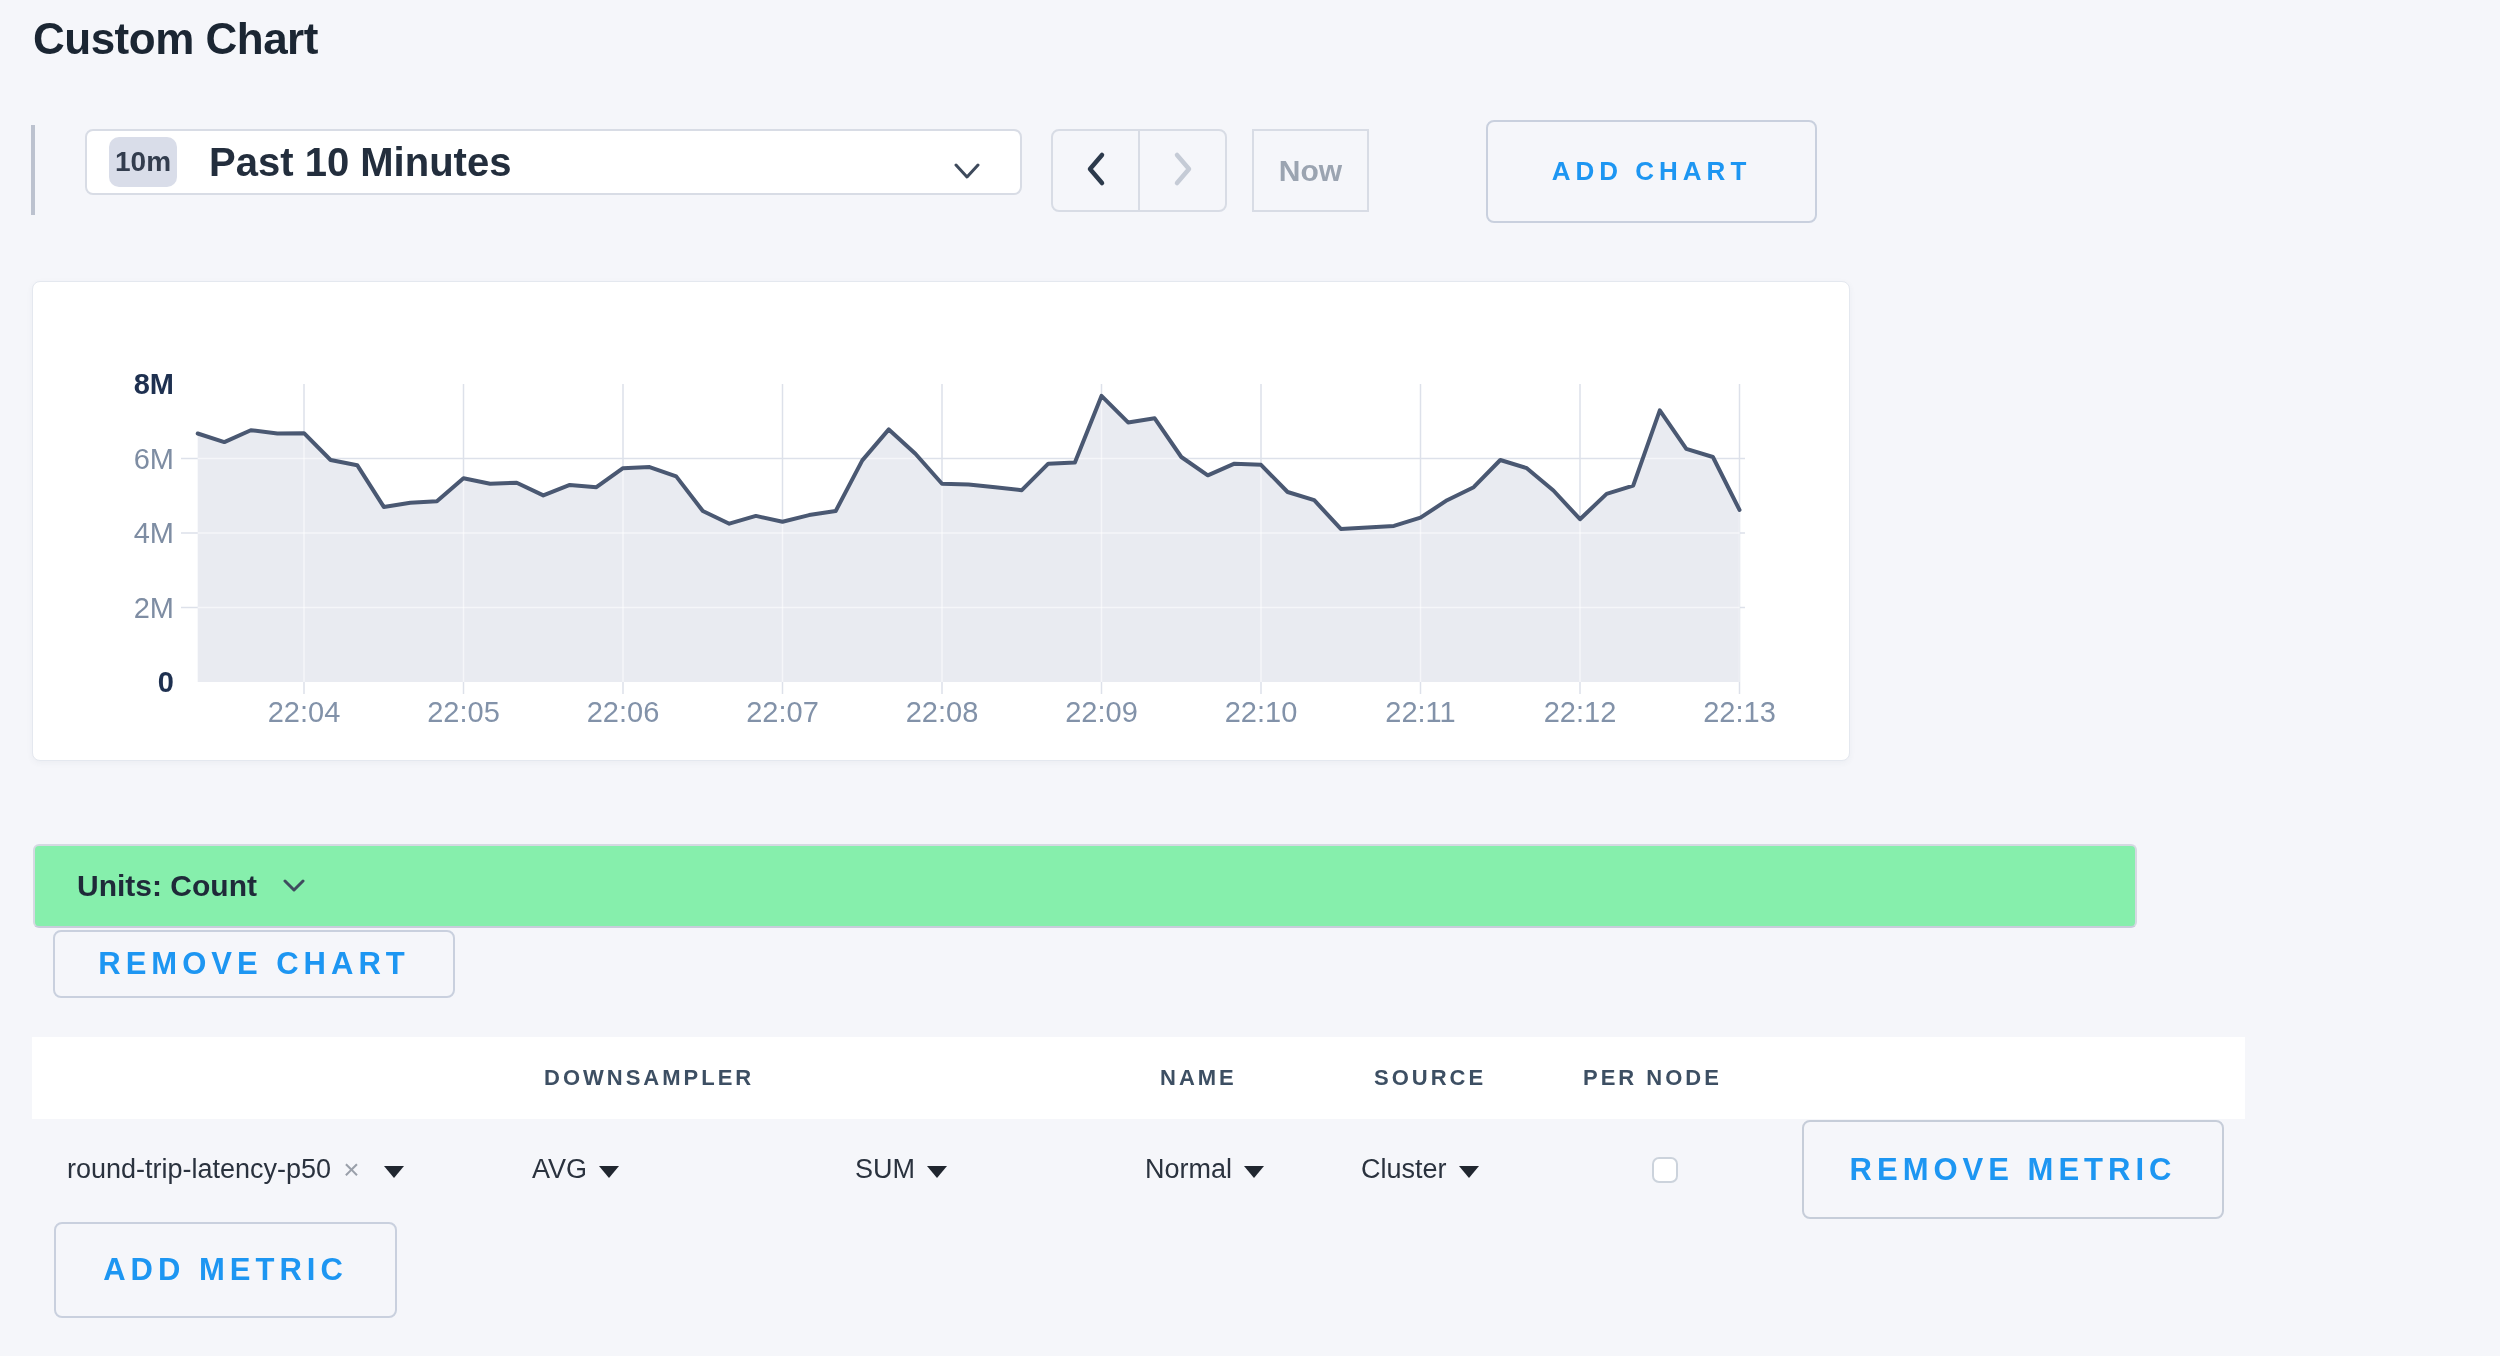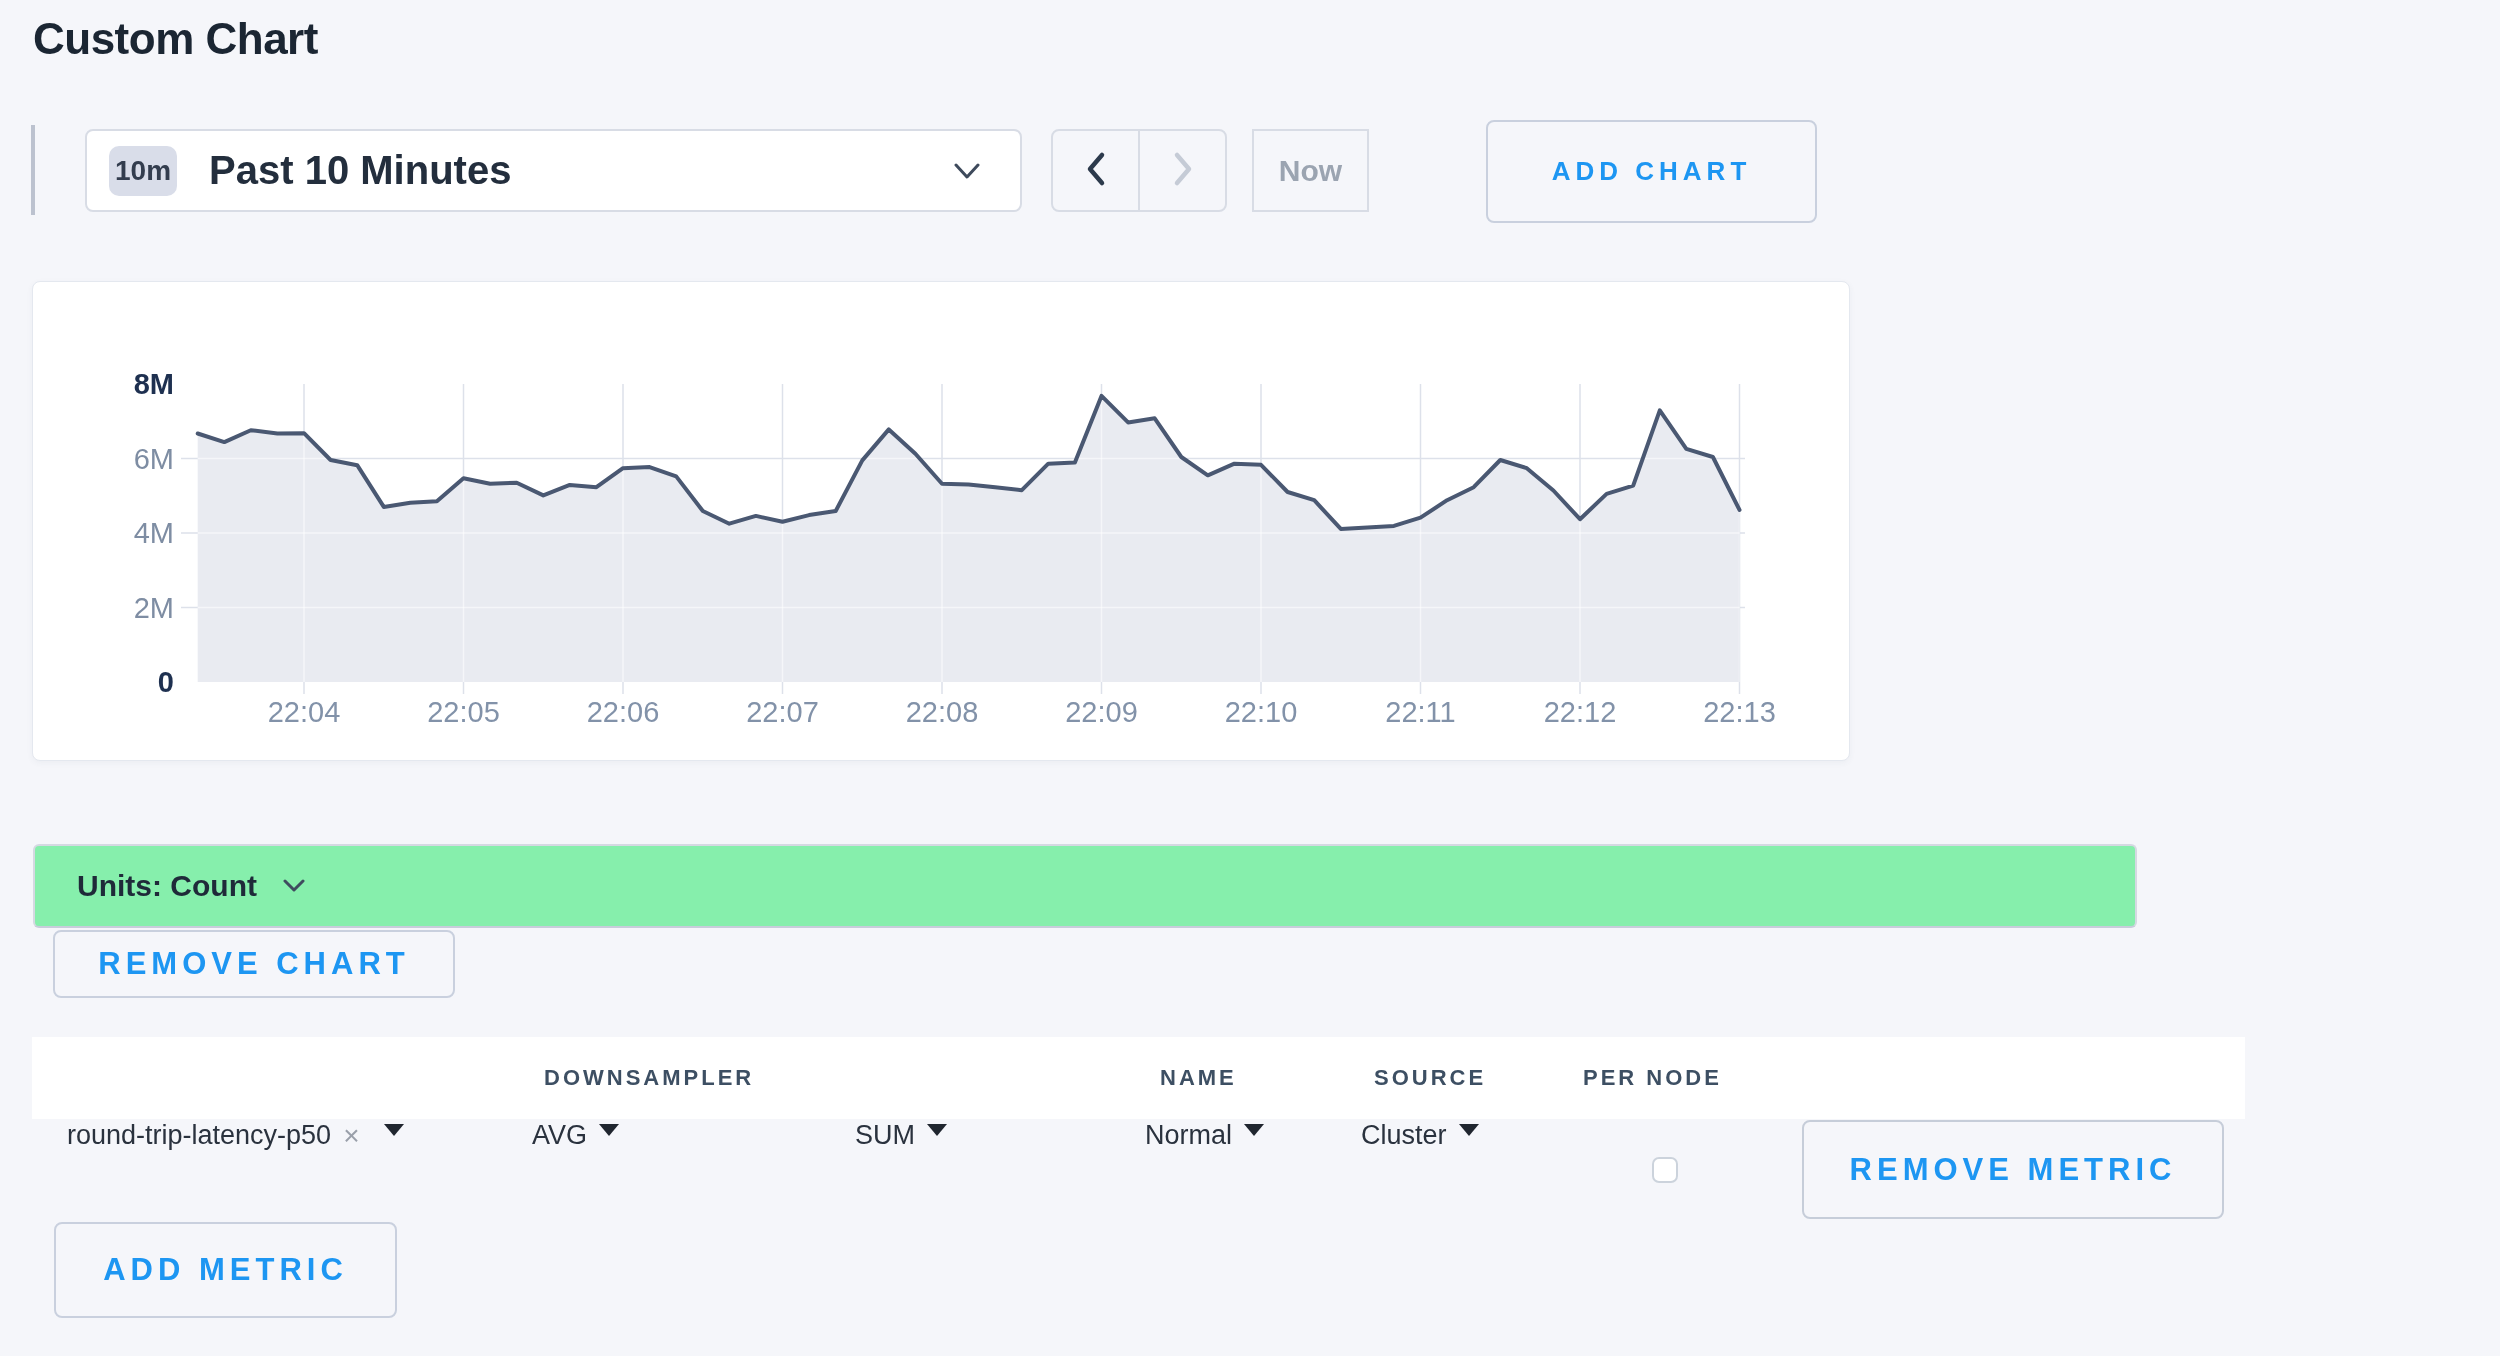--- a/index.html
+++ b/index.html
@@ -13,21 +13,21 @@
 
   
   #page-title{
     left:33px;top:14px;font-size:44px;font-weight:700;color:#1b2633;letter-spacing:-0.5px;
   }
 
   
   #accent-bar{left:31px;top:125px;width:4px;height:90px;background:#bcc2cf;}
 
   #time-dropdown{
-    left:85px;top:129px;width:937px;height:83px;background:#fff;
+    left:85px;top:129px;width:937px;height:66px;background:#fff;
     border:2px solid #d8dce5;border-radius:8px;box-sizing:border-box;
     display:flex;align-items:center;cursor:pointer;
   }
   #time-badge{
     margin-left:22px;min-width:68px;height:50px;background:#d9dde9;border-radius:10px;
     display:flex;align-items:center;justify-content:center;
     font-size:28px;font-weight:700;color:#333d4e;padding:0 6px;box-sizing:border-box;
   }
   #time-label{margin-left:32px;font-size:40px;font-weight:700;color:#232e3d;text-align:right;}
   #time-chevron{position:absolute;right:40px;top:32px;}
@@ -73,21 +73,21 @@
 
   #remove-chart-btn{left:53px;top:930px;width:402px;height:68px;}
 
   
   #table-header-band{left:32px;top:1037px;width:2213px;height:82px;background:#fff;}
   .th{
     position:absolute;top:0;height:82px;display:flex;align-items:center;
     font-size:22px;font-weight:700;letter-spacing:3px;color:#3d4f63;white-space:nowrap;
   }
 
-  .cell{position:absolute;top:1120px;height:99px;display:flex;cursor:pointer;}
+  .cell{position:absolute;top:1120px;height:99px;display:flex;align-items:center;cursor:pointer;}
   .cell .txt{font-size:27px;color:#2a323e;white-space:nowrap;}
   .clear-x{font-size:28px;color:#9aa0aa;margin-left:12px;cursor:pointer;}
   .caret{
     width:0;height:0;margin-left:12px;margin-top:4px;
     border-left:10px solid transparent;border-right:10px solid transparent;
     border-top:12px solid #20262f;
   }
   .cell.name .caret{margin-left:24px;}
 
   #per-node-checkbox{

